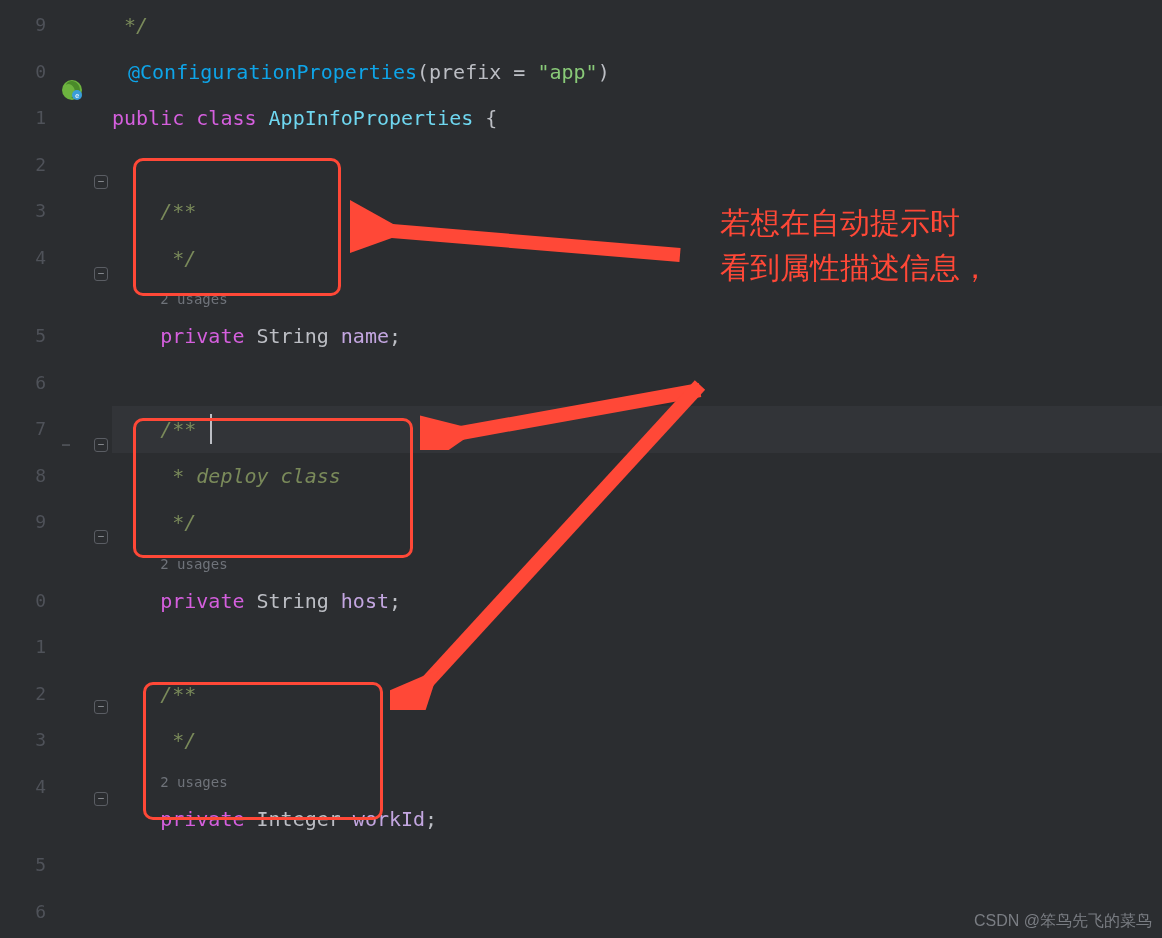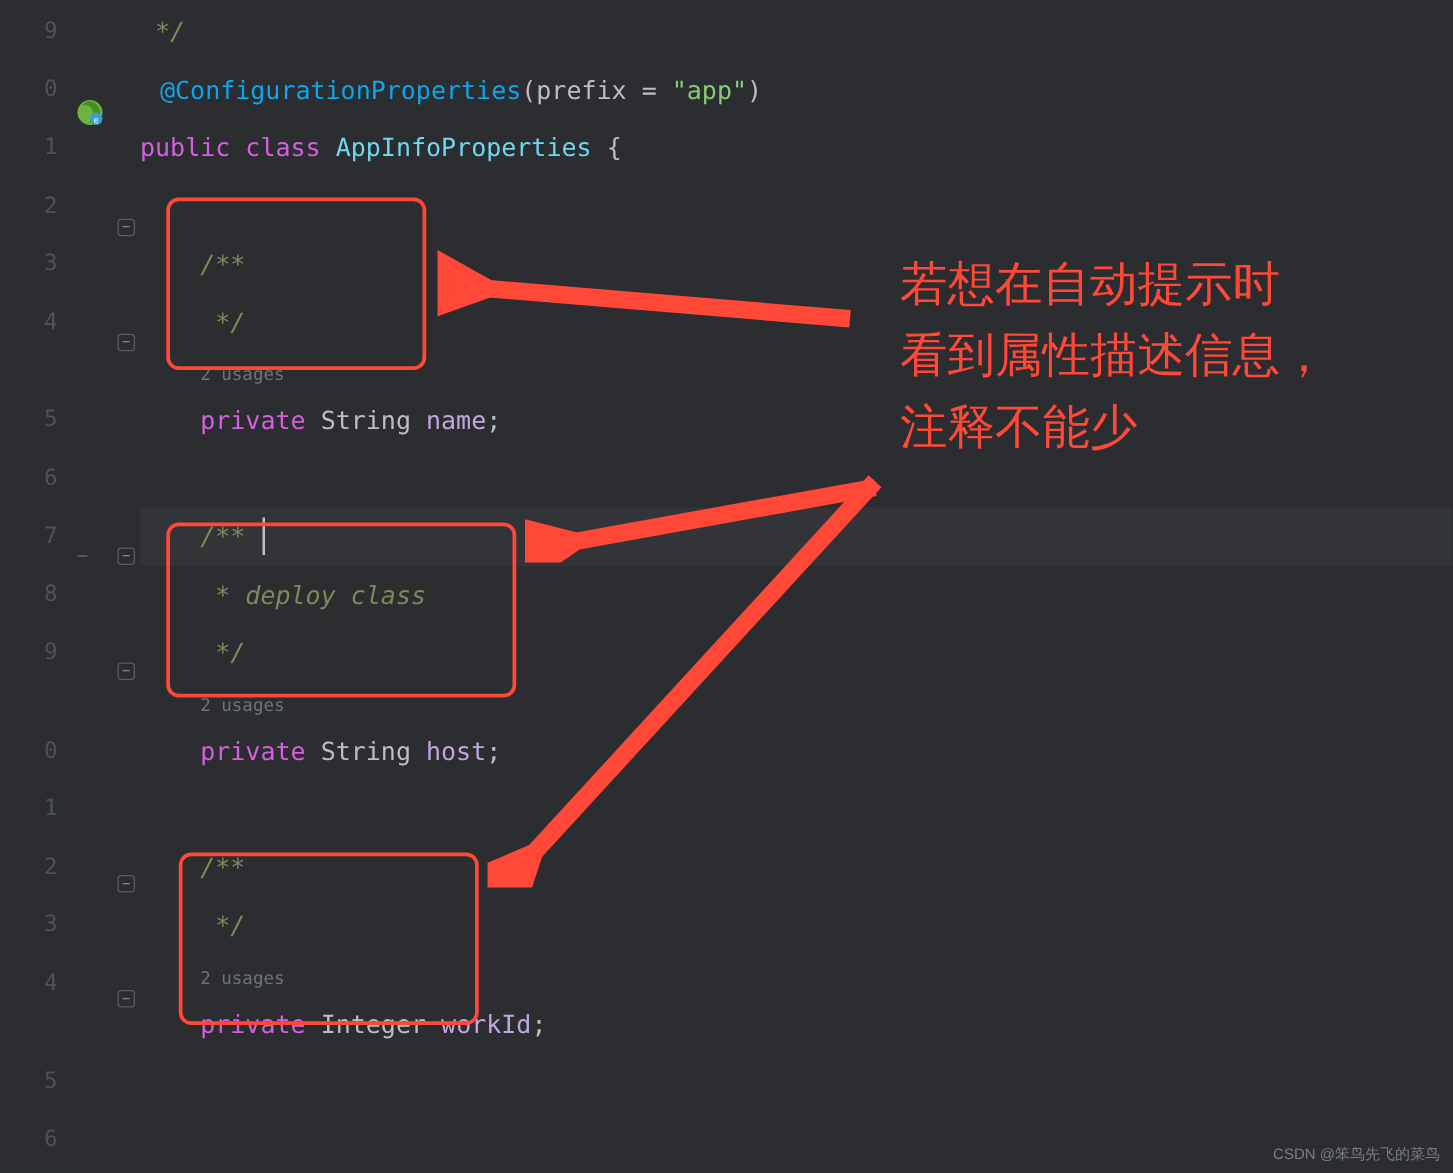--- a/index.html
+++ b/index.html
@@ -77,21 +77,21 @@
   .highlight-box {
     position: absolute;
     border: 3px solid #ff4837;
     border-radius: 10px;
     pointer-events: none;
   }
   .annotation-text {
     position: absolute;
     color: #ff4837;
     font-family: 'PingFang SC', 'Microsoft YaHei', sans-serif;
-    font-size: 38px;
+    font-size: 30px;
     line-height: 1.5;
     font-style: normal;
   }
   .arrow {
     position: absolute;
     pointer-events: none;
   }
   .caret {
     position: absolute;
     width: 2px;
@@ -104,21 +104,21 @@
     width: 24px;
     height: 24px;
     left: 4px;
   }
   .watermark {
     position: absolute;
     right: 10px;
     bottom: 6px;
     color: #7a7d83;
     font-family: 'PingFang SC','Microsoft YaHei',sans-serif;
-    font-size: 12px;
+    font-size: 16px;
     font-style: normal;
   }
   .bp-icon {
     position: absolute;
     color: #6f737a;
     left: 6px;
     font-size: 16px;
   }
 </style>
 </head>
@@ -225,16 +225,15 @@
       <marker id="ah3" markerWidth="14" markerHeight="14" refX="3" refY="6" orient="auto">
         <path d="M12 1 L1 6 L12 11 Z" fill="#ff4837"></path>
       </marker>
     </defs>
   <line x1="310" y1="5" x2="30" y2="310" stroke="#ff4837" stroke-width="14" marker-end="url(#ah3)"></line>
 </svg>
 
 <div class="annotation-text" style="left:720px; top:200px;">
   <div>若想在自动提示时</div>
   <div>看到属性描述信息，</div>
-  <div>注释不能少</div>
 </div>
 
 <div class="watermark">CSDN @笨鸟先飞的菜鸟</div>
 
 </body></html>

